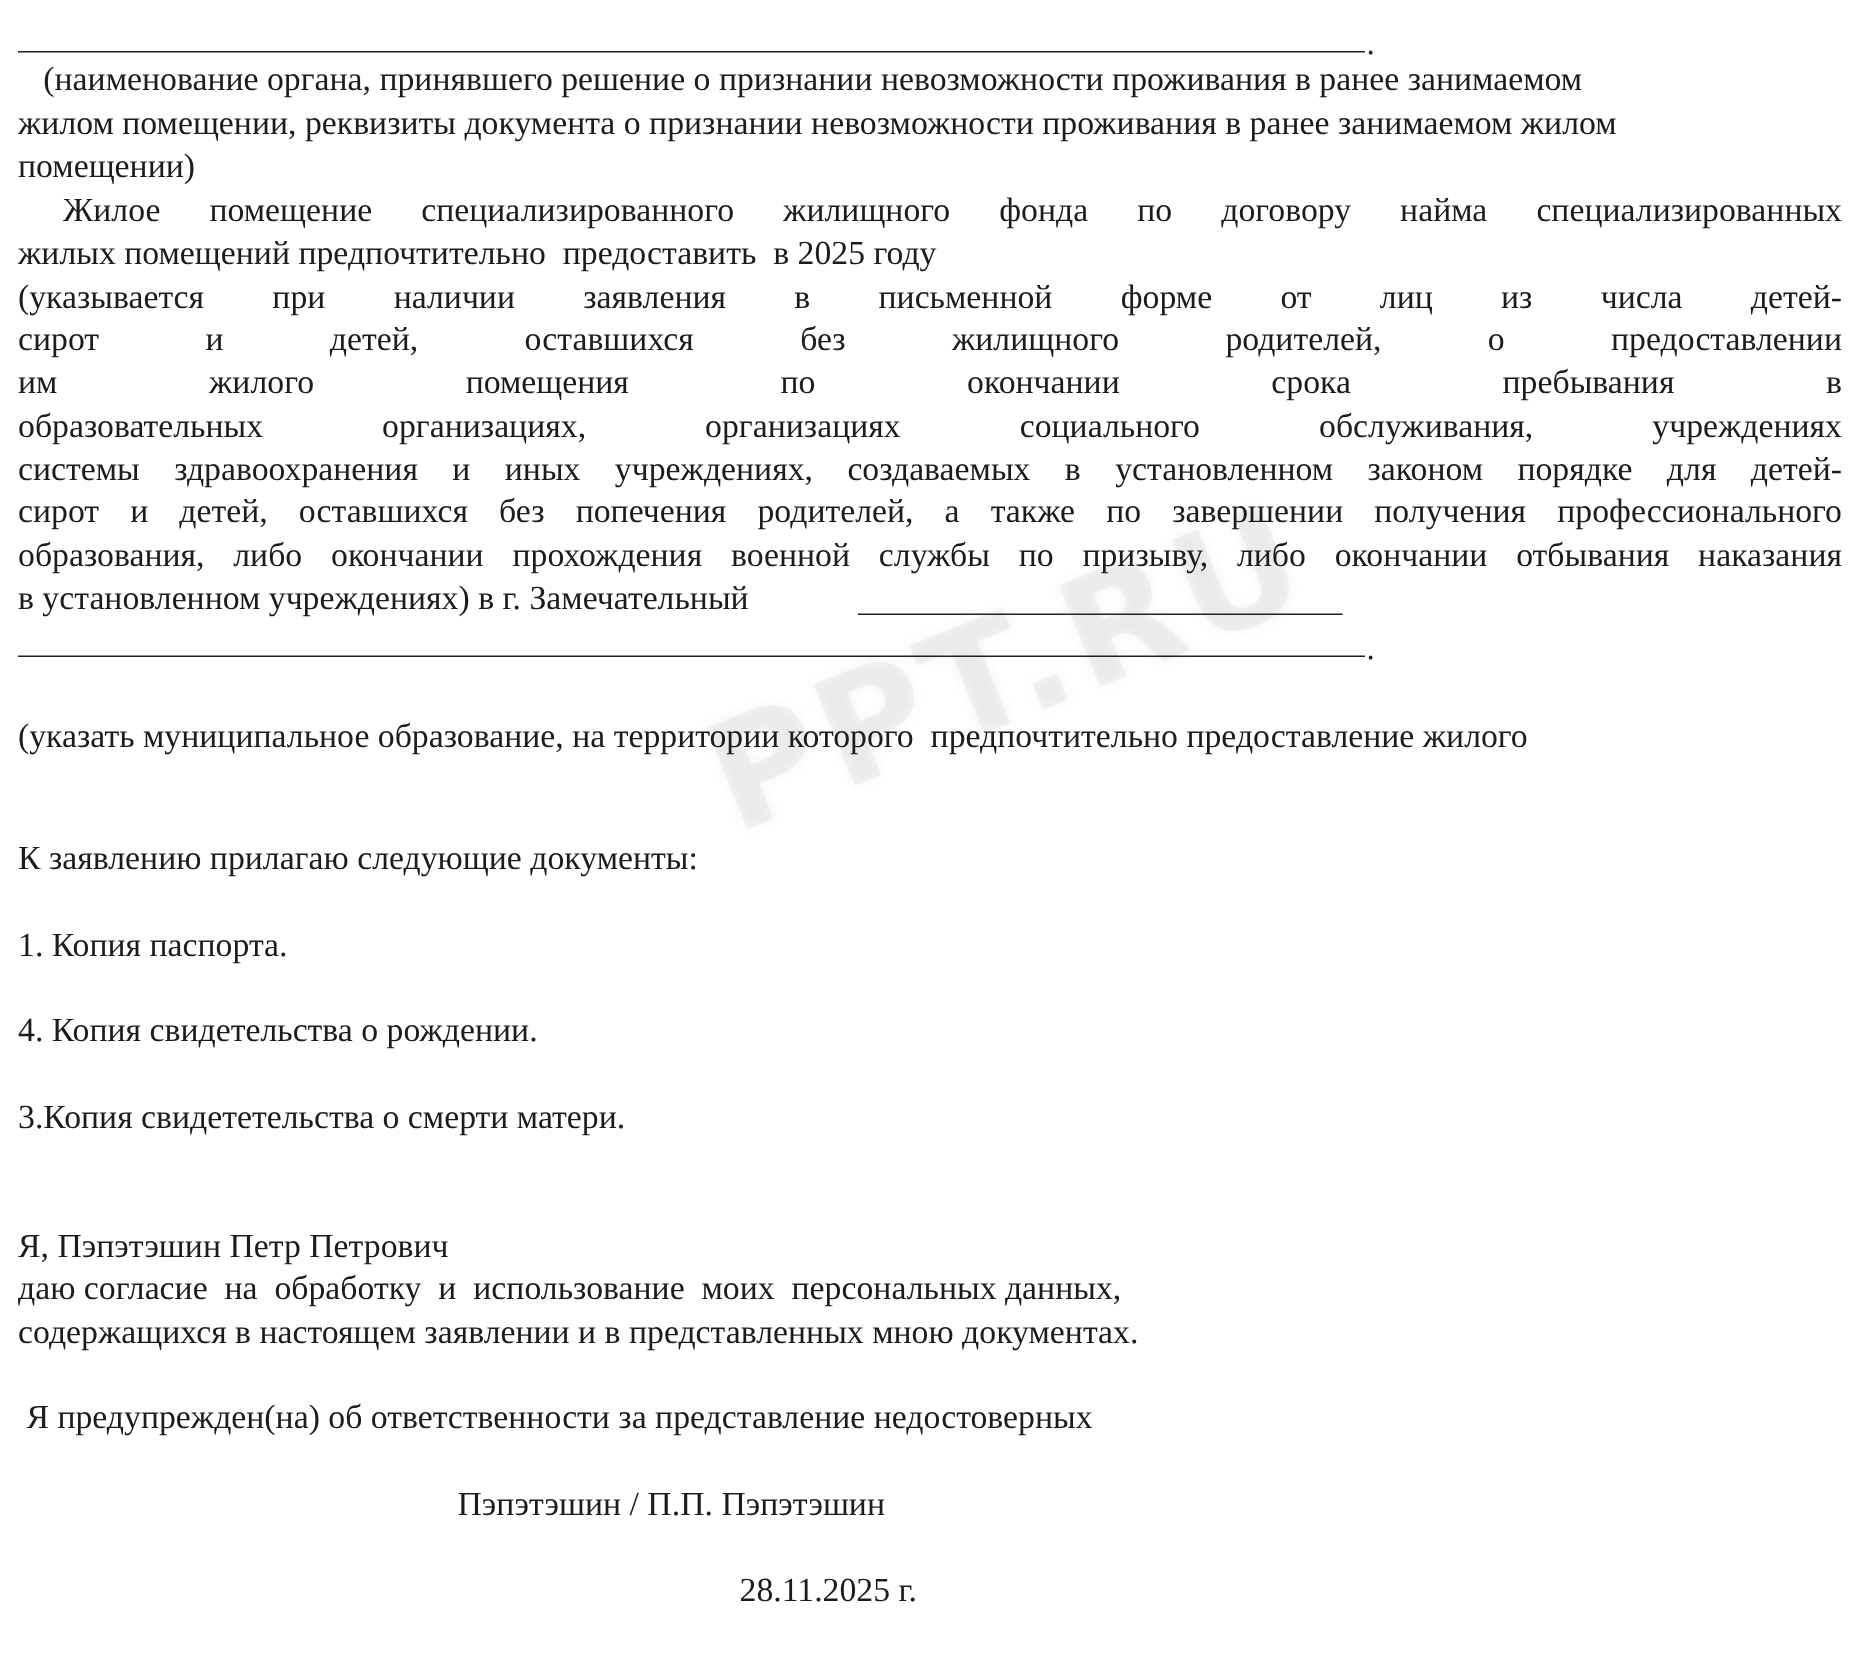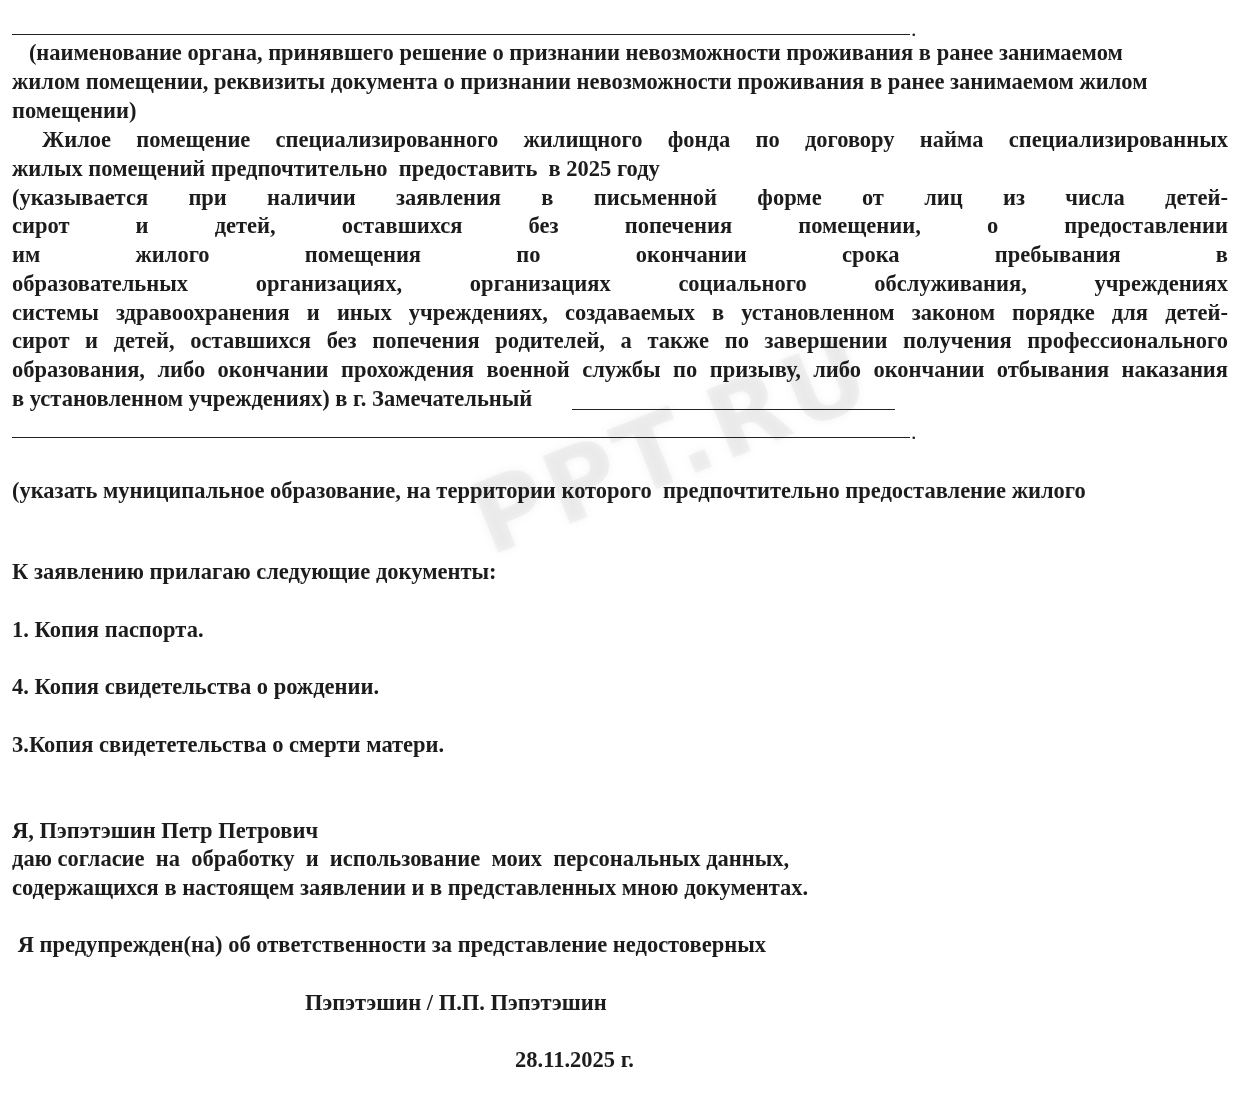--- a/index.html
+++ b/index.html
@@ -1,19 +1,19 @@
 <!DOCTYPE html>
 <html><head>
   <meta charset="utf-8">
   <style>
     html, body { margin: 0; padding: 0; background: #ffffff; }
     body { width: 1240px; height: 1105px; position: relative; overflow: hidden;
            font-family: "Liberation Serif", "DejaVu Serif", serif; color: #1c1c1c; }
     .page { position: absolute; left: 0; top: 0; width: 1240px; height: 1105px; }
-    .line { position: absolute; left: 12px; font-size: 22.5px; line-height: 29px; white-space: nowrap; font-weight: bold; }
+    .line { position: absolute; left: 12px; font-size: 22.5px; line-height: 29px; white-space: nowrap; }
     .just { width: 1216px; text-align: justify; text-align-last: justify; white-space: normal; }
     .rule { position: absolute; height: 0; border-top: 1.5px solid #222; }
     .dot { position: absolute; font-size: 22px; line-height: 22px; }
     .watermark { position: absolute; left: 455px; top: 470px; font-family: "DejaVu Sans", sans-serif;
                  font-weight: bold; font-size: 100px; color: rgba(120,120,120,0.07);
                  transform: rotate(-22deg); transform-origin: left top; letter-spacing: 4px;
                  text-shadow: 0 0 8px rgba(120,120,120,0.08); pointer-events: none; }
   </style>
 </head>
 <body>
@@ -24,21 +24,21 @@
 
   <div class="rule" style="left:12px; top:34px; width:898px;"></div>
   <div class="dot" style="left:911px; top:18px;">.</div>
   <div class="line" style="top:38px; white-space:pre;">   (наименование органа, принявшего решение о признании невозможности проживания в ранее занимаемом</div>
   <div class="line" style="top:67px;">жилом помещении, реквизиты документа о признании невозможности проживания в ранее занимаемом жилом</div>
   <div class="line" style="top:96px;">помещении)</div>
 
   <div class="line just" style="top:125px; text-indent:30px;">    Жилое помещение специализированного жилищного фонда по договору найма специализированных</div>
   <div class="line" style="top:154px; white-space:pre;">жилых помещений предпочтительно  предоставить  в 2025 году</div>
   <div class="line just" style="top:183px;">(указывается при наличии заявления в письменной форме от лиц из числа детей-</div>
-  <div class="line just" style="top:211px;">сирот и детей, оставшихся без попечения помещении, о предоставлении</div>
+  <div class="line just" style="top:211px;">сирот и детей, оставшихся без жилищного родителей, о предоставлении</div>
   <div class="line just" style="top:240px;">им жилого помещения по окончании срока пребывания в</div>
   <div class="line just" style="top:269px;">образовательных организациях, организациях социального обслуживания, учреждениях</div>
   <div class="line just" style="top:298px;">системы здравоохранения и иных учреждениях, создаваемых в установленном законом порядке для детей-</div>
   <div class="line just" style="top:326px;">сирот и детей, оставшихся  без попечения родителей, а также по завершении получения профессионального</div>
   <div class="line just" style="top:355px;">образования, либо окончании прохождения военной службы по призыву, либо окончании отбывания наказания</div>
   <div class="line" style="top:384px;">в установленном учреждениях) в г. Замечательный</div>
   <div class="rule" style="left:572px; top:409px; width:323px;"></div>
   <div class="rule" style="left:12px; top:437px; width:898px;"></div>
   <div class="dot" style="left:911px; top:421px;">.</div>
 
@@ -49,14 +49,14 @@
   <div class="line" style="top:672px;">4. Копия свидетельства о рождении.</div>
   <div class="line" style="top:730px;">3.Копия свидететельства о смерти матери.</div>
 
   <div class="line" style="top:816px;">Я, Пэпэтэшин Петр Петрович</div>
   <div class="line" style="top:844px; white-space:pre;">даю согласие  на  обработку  и  использование  моих  персональных данных,</div>
   <div class="line" style="top:873px;">содержащихся в настоящем заявлении и в представленных мною документах.</div>
 
   <div class="line" style="top:930px; white-space:pre;"> Я предупрежден(на) об ответственности за представление недостоверных</div>
 
   <div class="line" style="left:305px; top:988px;">Пэпэтэшин / П.П. Пэпэтэшин</div>
-  <div class="line" style="left:493px; top:1045px;margin-left:22px;">28.11.2025 г.</div>
+  <div class="line" style="left:493px; top:1045px;">28.11.2025 г.</div>
 </div>
 
 </body></html>

